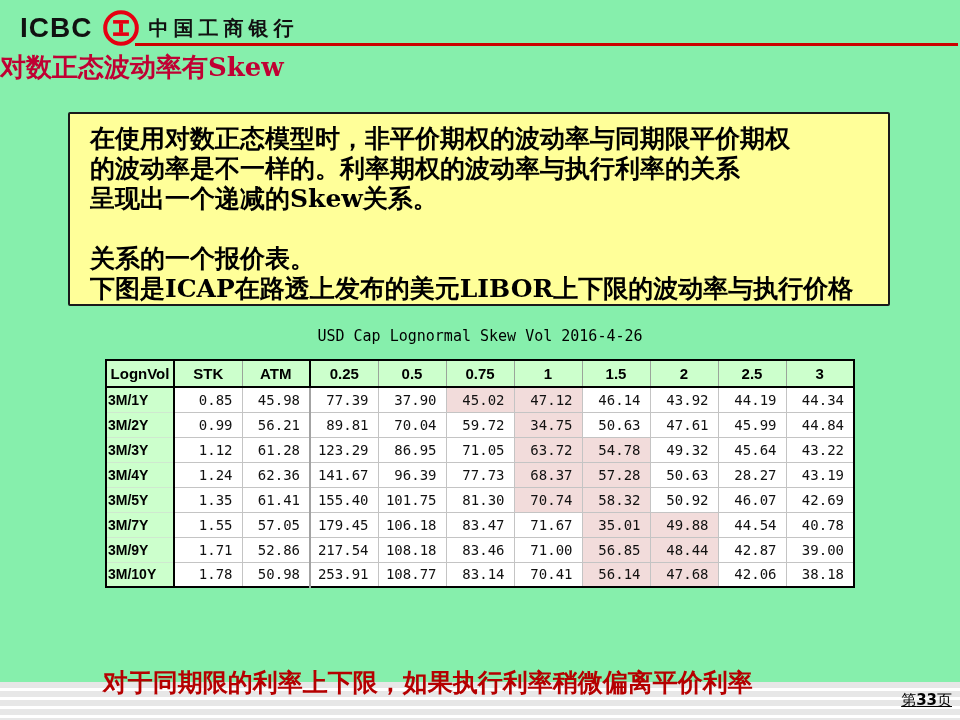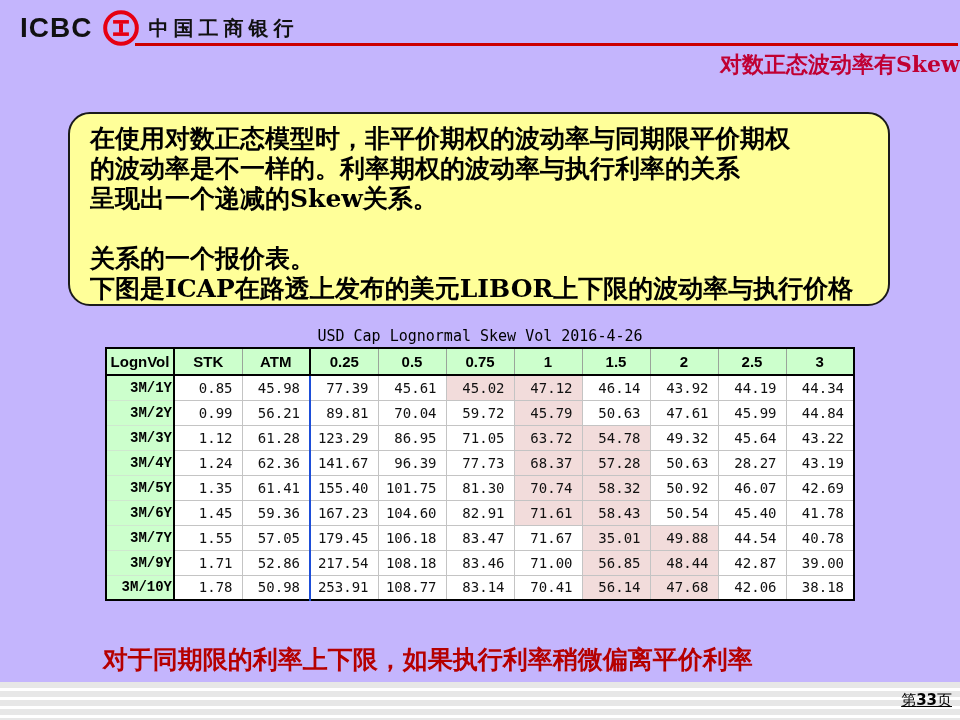--- a/index.html
+++ b/index.html
@@ -1,69 +1,69 @@
 <!DOCTYPE html>
 <html><head>
 <meta charset="utf-8">
 <style>
   html,body{margin:0;padding:0;background:#888;}
   .slide{
-    position:relative;width:960px;height:720px;background:#c4b5fd;
+    position:relative;width:960px;height:720px;background:#86efac;
     overflow:hidden;font-family:"DejaVu Sans",sans-serif;margin:0 auto;
   }
   
   .brand{position:absolute;left:20px;top:8px;height:40px;display:flex;align-items:center;}
   .icbc-latin{font-family:"Liberation Sans",sans-serif;font-weight:bold;font-size:28px;color:#111;letter-spacing:1px;}
   .logo{margin:0 8px 0 10px;width:38px;height:38px;}
   .icbc-cn{font-family:"DejaVu Sans",sans-serif;font-weight:bold;font-size:20px;color:#111;letter-spacing:5px;}
   .brand-rule{position:absolute;left:135px;right:2px;top:43px;height:3px;background:#cc0000;}
   
   .slide-title{
-    position:absolute;left:0;top:50px;width:100%;text-align:right;
-    font-family:"DejaVu Serif",serif;font-weight:bold;font-size:22px;color:#c00033;
+    position:absolute;left:0;top:50px;width:100%;text-align:left;
+    font-family:"DejaVu Serif",serif;font-weight:bold;font-size:26px;color:#c00033;
   }
   
   .note-box{
     position:absolute;left:68px;top:112px;width:822px;height:194px;box-sizing:border-box;
-    background:#ffff99;border:2px solid #1a1a1a;border-radius:22px;
+    background:#ffff99;border:2px solid #1a1a1a;border-radius:2px;
     padding:10px 8px 8px 20px;
   }
   .note-line{
     font-family:"DejaVu Serif",serif;font-weight:bold;color:#000;
     font-size:25px;line-height:30px;white-space:nowrap;
   }
   
   .table-wrap{position:absolute;left:105px;top:327px;width:750px;}
   .tbl-title{
     text-align:center;font-family:"DejaVu Sans Mono",monospace;
-    font-size:15px;color:#000;margin:0 0 2px 0;
+    font-size:15px;color:#000;margin:0 0 14px 0;
   }
   table.skew{border-collapse:collapse;table-layout:fixed;width:750px;border:2px solid #000;}
   table.skew th,table.skew td{box-sizing:border-box;overflow:hidden;}
   table.skew thead th{
     background:#ccffcc;font-family:"Liberation Sans",sans-serif;font-weight:bold;
     font-size:15px;color:#000;height:27px;border:1px solid #9aa59a;border-bottom:2px solid #000;
     text-align:center;
   }
   table.skew thead th.thick-r{border-right:2px solid #000;}
   table.skew tbody th{
-    background:#ccffcc;font-family:Liberation Mono, monospace;font-weight:bold;
+    background:#ccffcc;font-family:Liberation Sans, sans-serif;font-weight:bold;
     font-size:14px;color:#000;height:25px;border:1px solid #cfe8cf;border-right:2px solid #000;
-    text-align:right;
+    text-align:left;
   }
   table.skew tbody td{
     background:#fff;font-family:"DejaVu Sans Mono",monospace;font-size:14px;color:#111;
     height:25px;text-align:right;padding-right:9px;border:1px solid #c4c4c4;
   }
-  table.skew tbody td.thick-r{border-right:2px solid #1d4ed8;}
+  table.skew tbody td.thick-r{border-right:2px solid #a3a3a3;}
   table.skew tbody td.hl{background:#f2dcdb;}
   table.skew col.c0{width:68px;}
   
   .bottom-note{
-    position:absolute;left:74px;top:644px;width:820px;z-index:3;
+    position:absolute;left:74px;top:667px;width:820px;z-index:3;
     font-family:"DejaVu Serif",serif;font-weight:bold;font-size:25px;line-height:31px;color:#b50000;
   }
   .bottom-note .bline{white-space:nowrap;}
   .bottom-note .bline:first-child{text-indent:1.15em;}
   
   .footer-stripes{
     position:absolute;left:0;top:682px;width:960px;height:38px;z-index:1;
     background:repeating-linear-gradient(to bottom,#e7e7e7 0px,#e7e7e7 6px,#ffffff 6px,#ffffff 9px);
   }
   .page-num{
@@ -132,36 +132,36 @@
             <th>2.5</th>
             <th>3</th>
           </tr>
         </thead>
       <tbody>
           <tr>
             <th>3M/1Y</th>
             <td>0.85</td>
             <td class="thick-r">45.98</td>
             <td>77.39</td>
-            <td>45.61</td>
+            <td>37.90</td>
             <td class="hl">45.02</td>
             <td class="hl">47.12</td>
             <td>46.14</td>
             <td>43.92</td>
             <td>44.19</td>
             <td>44.34</td>
           </tr>
           <tr>
             <th>3M/2Y</th>
             <td>0.99</td>
             <td class="thick-r">56.21</td>
             <td>89.81</td>
             <td>70.04</td>
             <td>59.72</td>
-            <td class="hl">45.79</td>
+            <td class="hl">34.75</td>
             <td>50.63</td>
             <td>47.61</td>
             <td>45.99</td>
             <td>44.84</td>
           </tr>
           <tr>
             <th>3M/3Y</th>
             <td>1.12</td>
             <td class="thick-r">61.28</td>
             <td>123.29</td>
@@ -193,33 +193,20 @@
             <td>155.40</td>
             <td>101.75</td>
             <td>81.30</td>
             <td class="hl">70.74</td>
             <td class="hl">58.32</td>
             <td>50.92</td>
             <td>46.07</td>
             <td>42.69</td>
           </tr>
           <tr>
-            <th>3M/6Y</th>
-            <td>1.45</td>
-            <td class="thick-r">59.36</td>
-            <td>167.23</td>
-            <td>104.60</td>
-            <td>82.91</td>
-            <td class="hl">71.61</td>
-            <td class="hl">58.43</td>
-            <td>50.54</td>
-            <td>45.40</td>
-            <td>41.78</td>
-          </tr>
-          <tr>
             <th>3M/7Y</th>
             <td>1.55</td>
             <td class="thick-r">57.05</td>
             <td>179.45</td>
             <td>106.18</td>
             <td>83.47</td>
             <td>71.67</td>
             <td class="hl">35.01</td>
             <td class="hl">49.88</td>
             <td>44.54</td>

